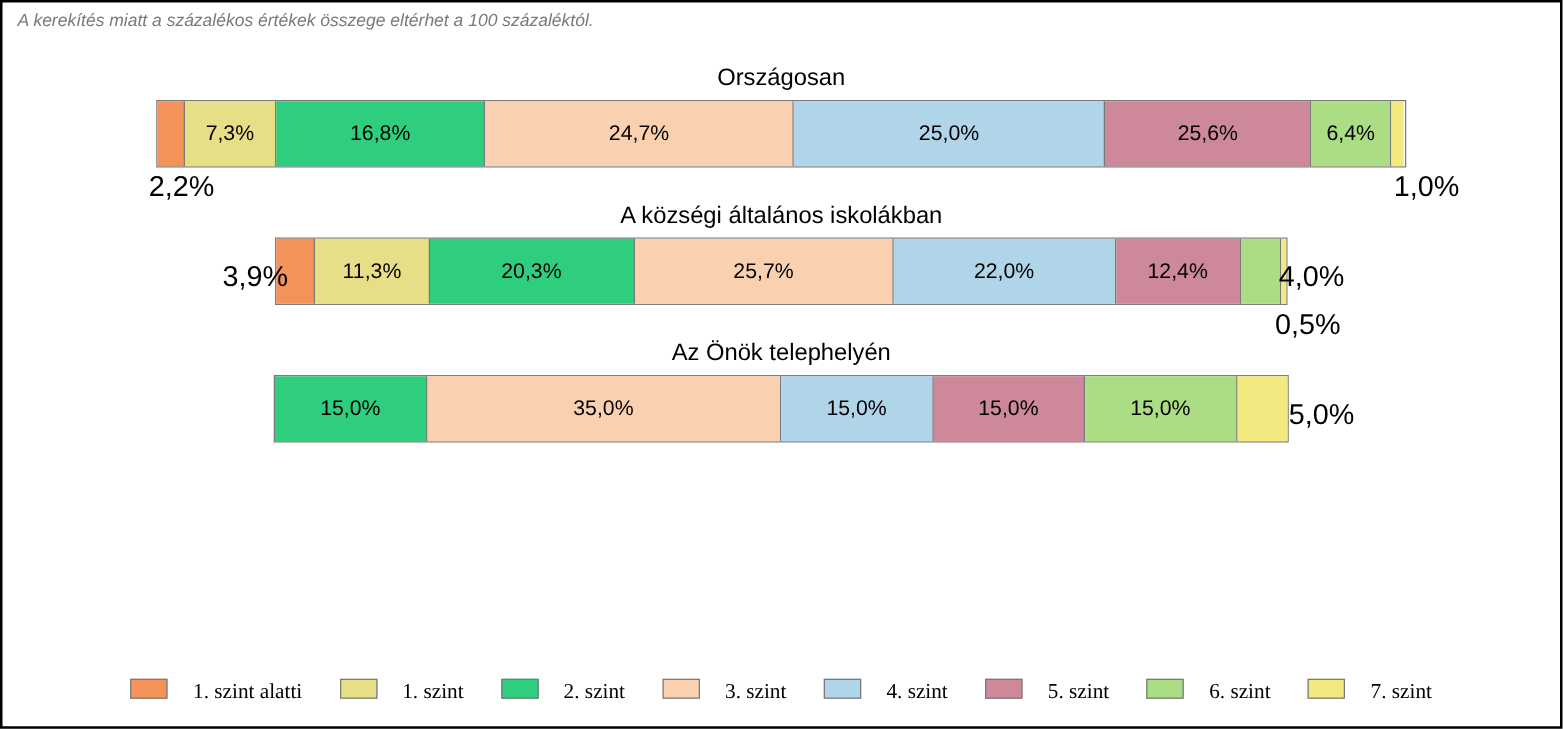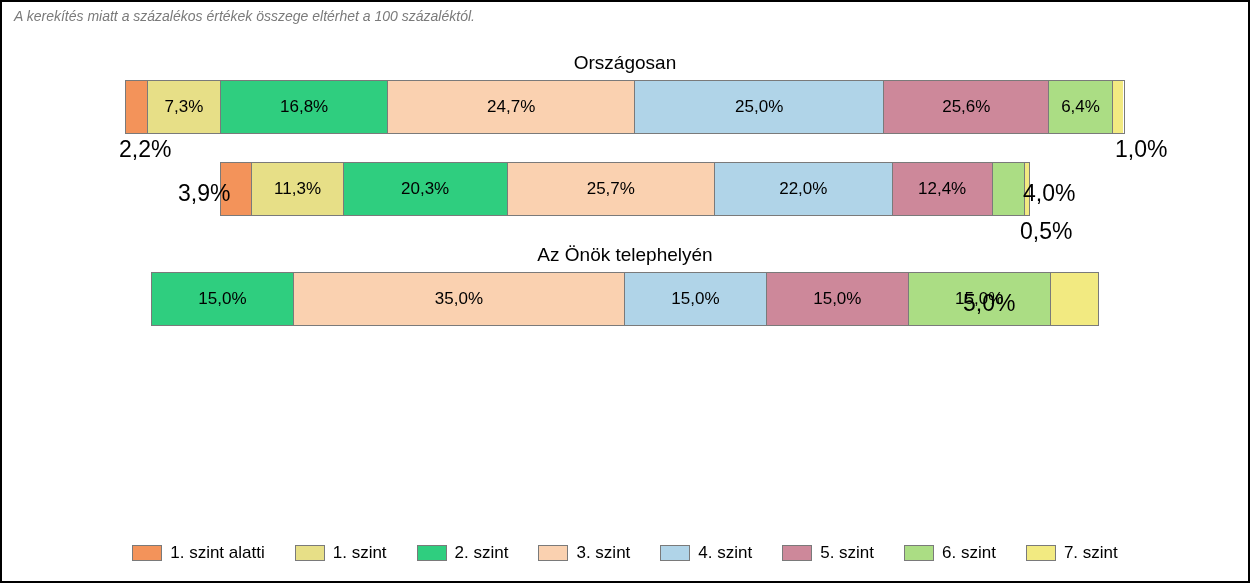--- a/index.html
+++ b/index.html
@@ -71,22 +71,23 @@
     position: absolute;
     left: 0; right: 0;
     bottom: 18px;
     display: flex;
     justify-content: center;
     gap: 30px;
     font-size: 17px;
   }
   .legend-item {
     display: flex;
-    align-items: center;
-    gap: 8px;
+    align-items: flex-start;
+    gap: 20px;
+    font-family: Liberation Serif, serif;
   }
   .swatch {
     width: 30px;
     height: 16px;
     border: 1px solid #7a7a7a;
   }
   
   .c0 { background: #f3935a; } 
   .c1 { background: #e7df87; } 
   .c2 { background: #2fce7f; } 
@@ -128,20 +129,21 @@
               <span>6,4%</span>
             </div>
           <div class="seg c7" style="width:1.0%;"></div>
         </div>
         <div class="ext-label" style="left:-6px; top:56px;">2,2%</div>
         <div class="ext-label" style="left:990px; top:56px;">1,0%</div>
       </div>
     </div>
 
     <div class="chart-group">
+      <div class="chart-title">A községi általános iskolákban</div>
       <div class="bar-wrap" style="width:810px;">
         <div class="bar">
           <div class="seg c0" style="width:3.9%;"></div>
           <div class="seg c1" style="width:11.3%;">
               <span>11,3%</span>
             </div>
           <div class="seg c2" style="width:20.3%;">
               <span>20,3%</span>
             </div>
           <div class="seg c3" style="width:25.7%;">
@@ -157,21 +159,21 @@
           <div class="seg c7" style="width:0.5%;"></div>
         </div>
         <div class="ext-label" style="left:-42px; top:18px;">3,9%</div>
         <div class="ext-label" style="left:803px; top:18px;">4,0%</div>
         <div class="ext-label" style="left:800px; top:56px;text-align:center;">0,5%</div>
       </div>
     </div>
 
     <div class="chart-group">
       <div class="chart-title">Az Önök telephelyén</div>
-      <div class="bar-wrap" style="width:948px;border-radius:20px;">
+      <div class="bar-wrap" style="width:812px;border-radius:20px;">
         <div class="bar">
           <div class="seg c2" style="width:15%;">
               <span>15,0%</span>
             </div>
           <div class="seg c3" style="width:35%;">
               <span>35,0%</span>
             </div>
           <div class="seg c4" style="width:15%;">
               <span>15,0%</span>
             </div>

